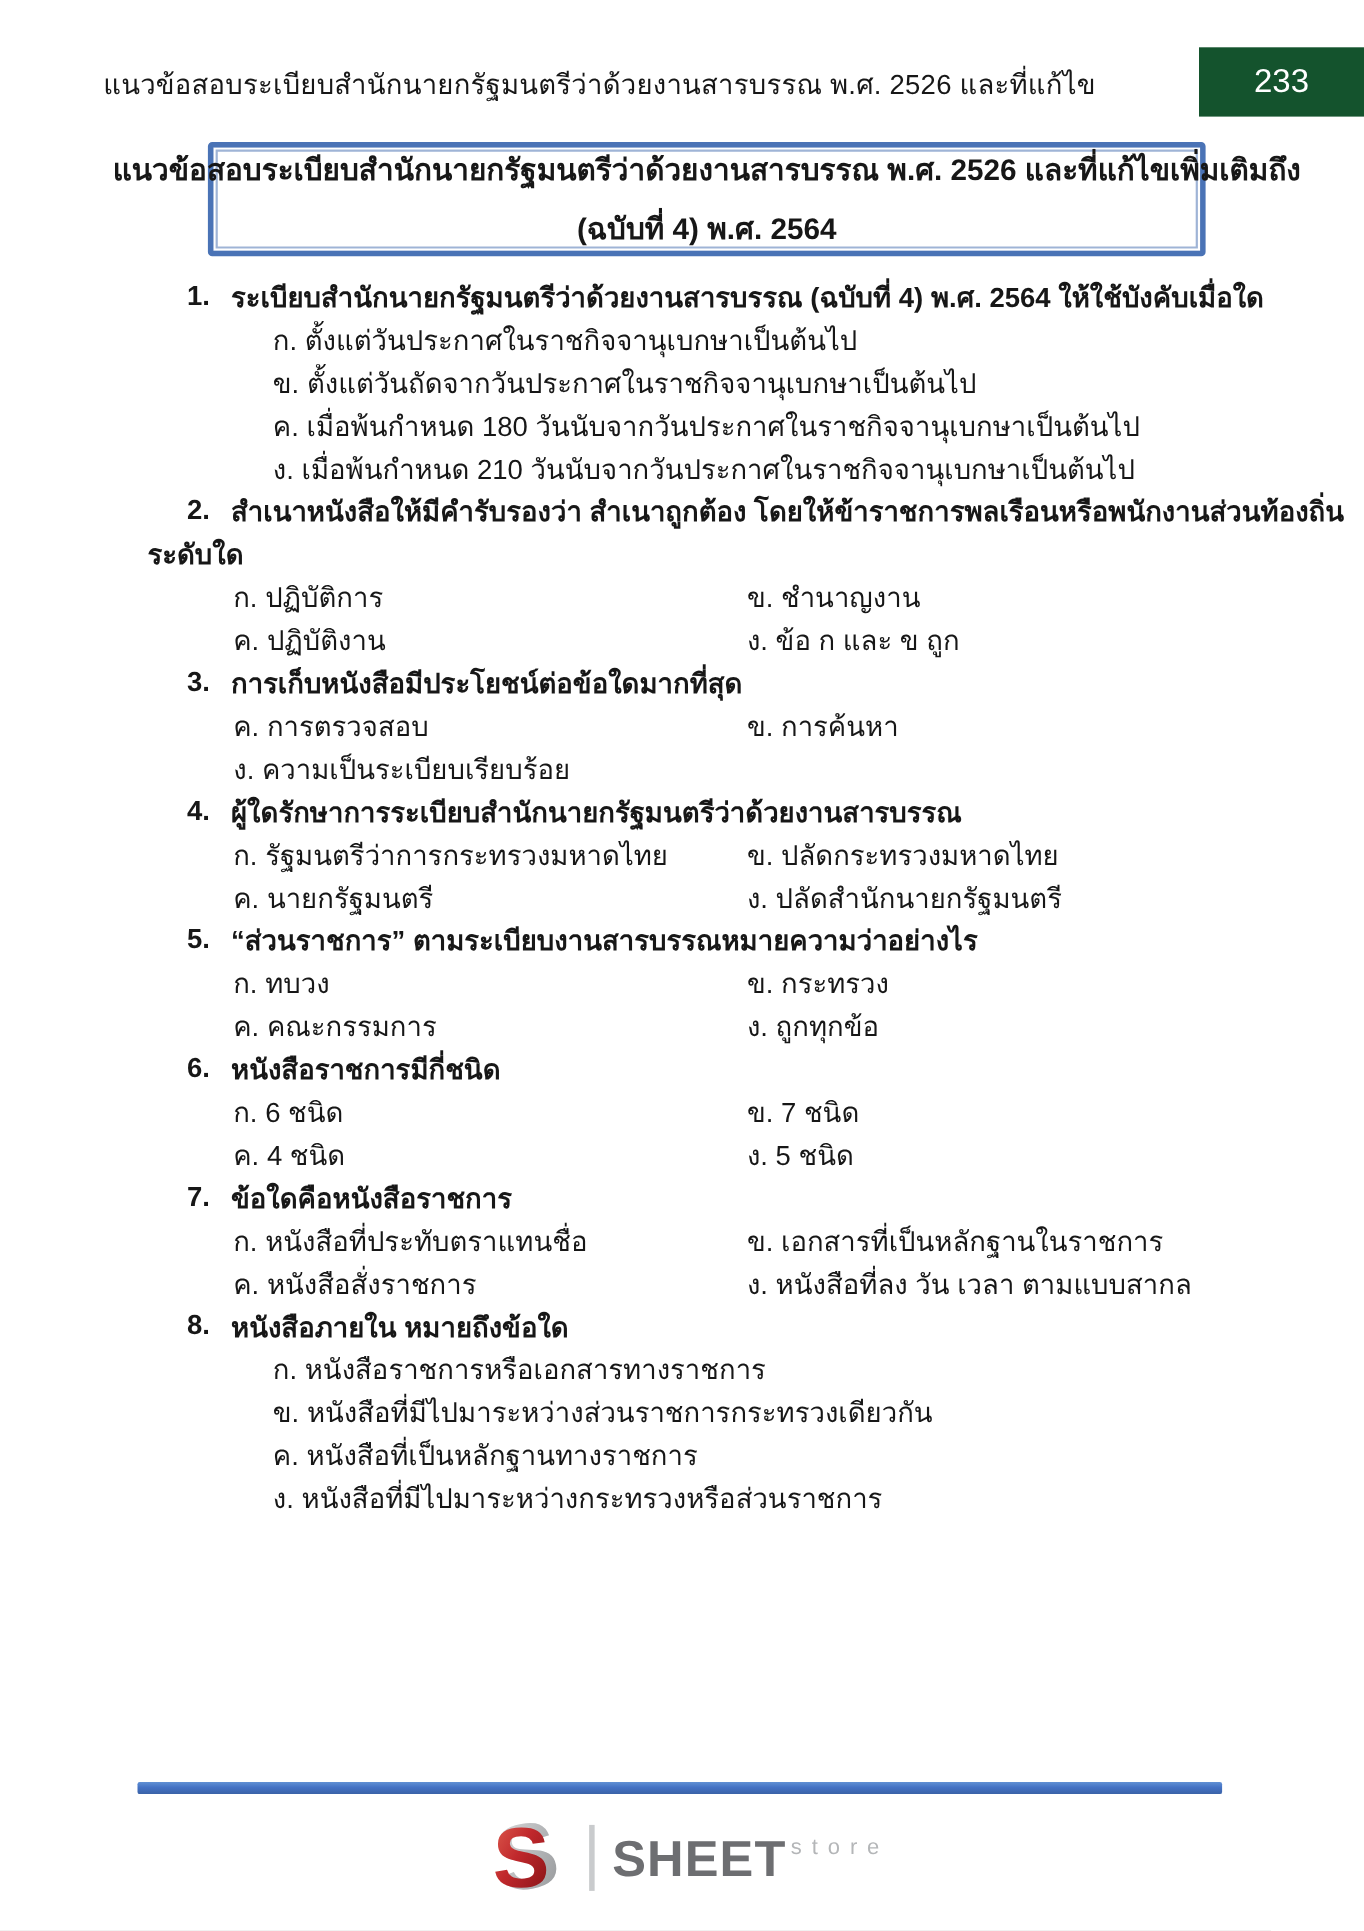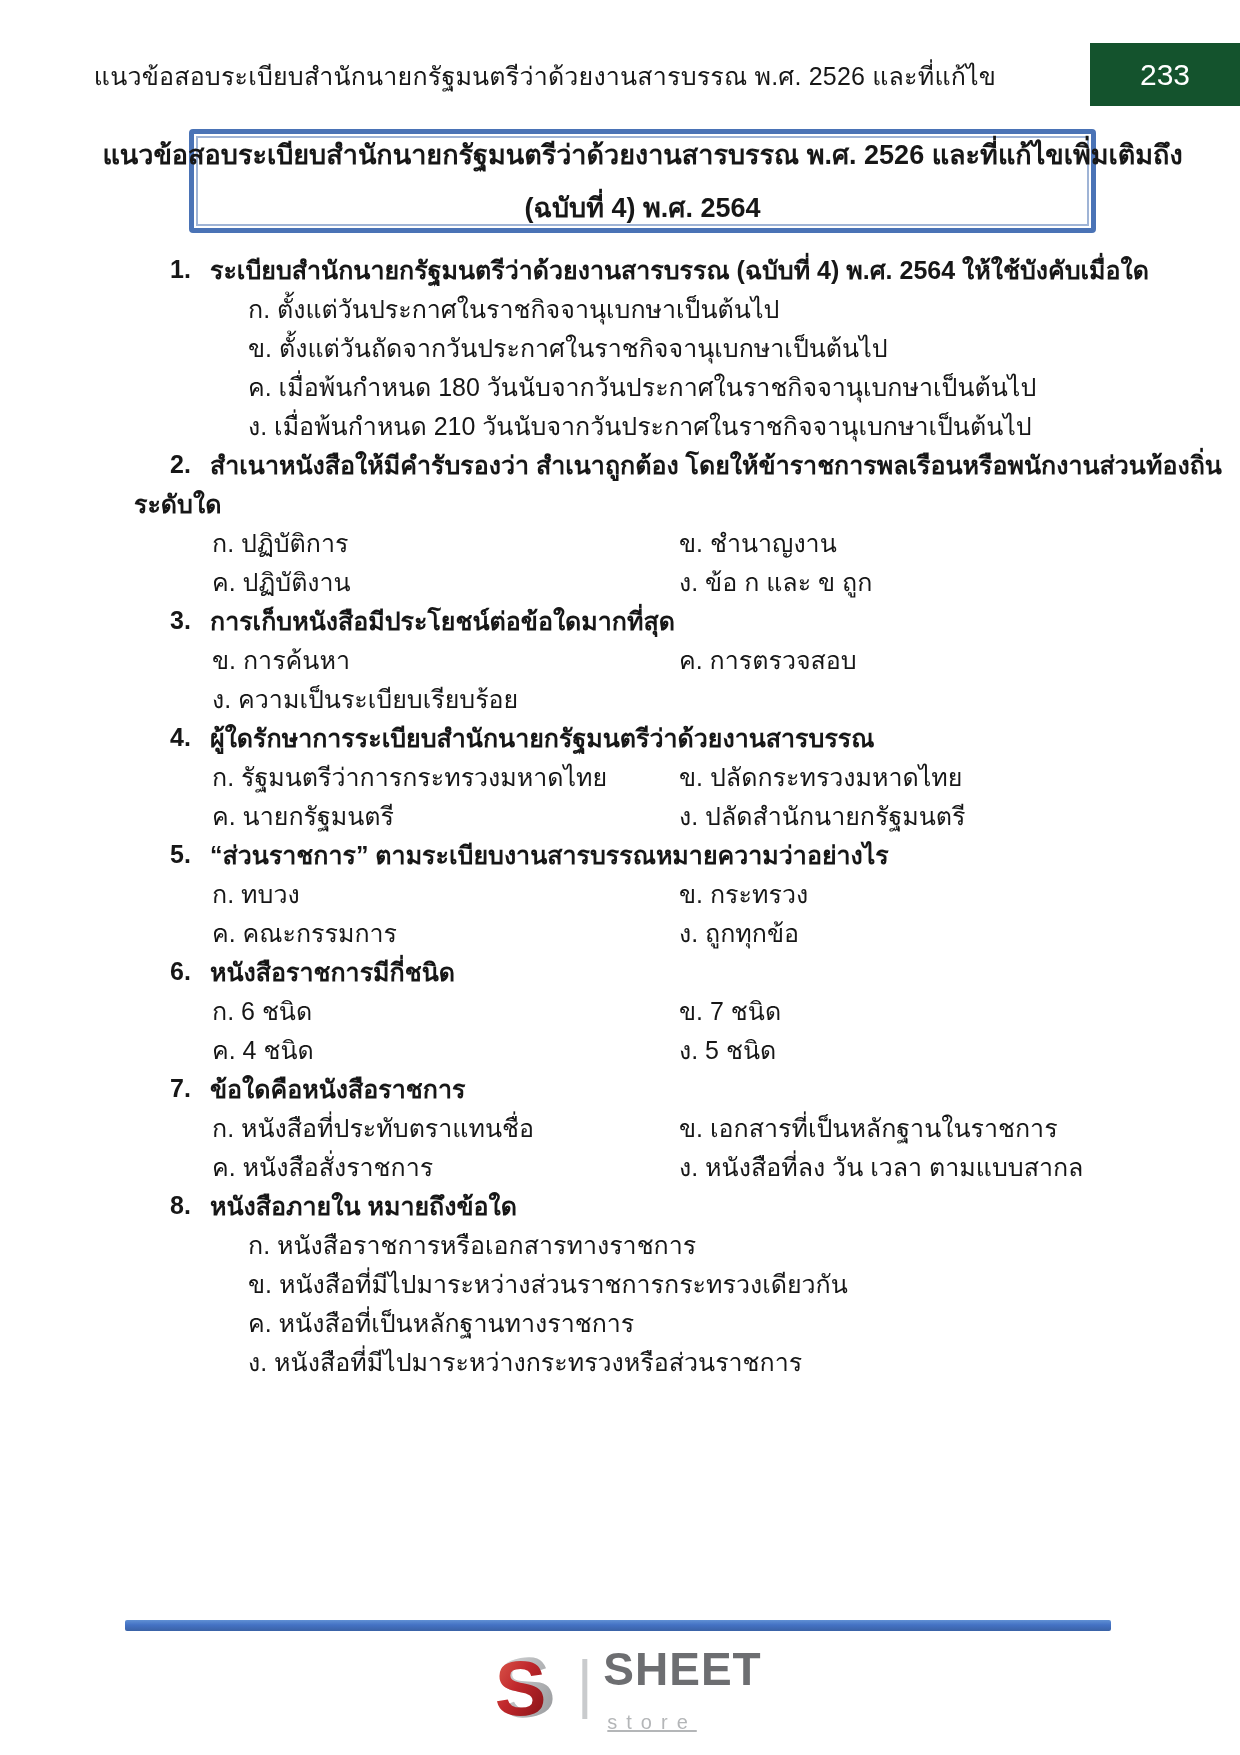--- a/index.html
+++ b/index.html
@@ -54,26 +54,26 @@
     position:absolute; top:1620px; left:125px; width:986px; height:11px;
     background:linear-gradient(#6090d4 0%, #4472c4 45%, #3a62a6 100%);
     border-radius:2px;
   }
   .logo {
     position:absolute; top:1645px; left:50%; transform:translateX(-50%);
     display:flex; align-items:center; gap:16px;
   }
   .logo-icon { width:88px; height:88px; }
   .logo-divider { width:5px; height:60px; background:#c9cbcd; }
-  .logo-text { display:flex; flex-direction:column; line-height:1; }
+  .logo-text { display:flex; flex-direction:row; line-height:1; }
   .logo-name {
     font-size:46px; font-weight:bold; color:#6d6e71; letter-spacing:1px;
   }
   .logo-sub {
-    font-size:20px; color:#b4b6b8; letter-spacing:9px; margin-top:20px; padding-left:4px;text-decoration:underline;
+    font-size:20px; color:#b4b6b8; letter-spacing:9px; margin-top:3px; padding-left:4px;
   }
 </style>
 </head>
 <body>
 
 <div class="page">
 
   <div class="running-header">แนวข้อสอบระเบียบสำนักนายกรัฐมนตรีว่าด้วยงานสารบรรณ พ.ศ. 2526 และที่แก้ไข</div>
   <div class="page-badge">
     <span>233</span>
@@ -112,22 +112,22 @@
         <div class="q-line">ง.  ข้อ ก และ ข ถูก</div>
       </div>
     </div>
 
     <div>
       <div class="q-line q-head">
         <span class="q-num">3.</span>
         <span>การเก็บหนังสือมีประโยชน์ต่อข้อใดมากที่สุด</span>
       </div>
       <div class="opts-grid">
+        <div class="q-line">ค. การตรวจสอบ</div>
         <div class="q-line">ข. การค้นหา</div>
-        <div class="q-line">ค. การตรวจสอบ</div>
         <div class="q-line">ง. ความเป็นระเบียบเรียบร้อย</div>
       </div>
     </div>
 
     <div>
       <div class="q-line q-head">
         <span class="q-num">4.</span>
         <span>ผู้ใดรักษาการระเบียบสำนักนายกรัฐมนตรีว่าด้วยงานสารบรรณ</span>
       </div>
       <div class="opts-grid">

